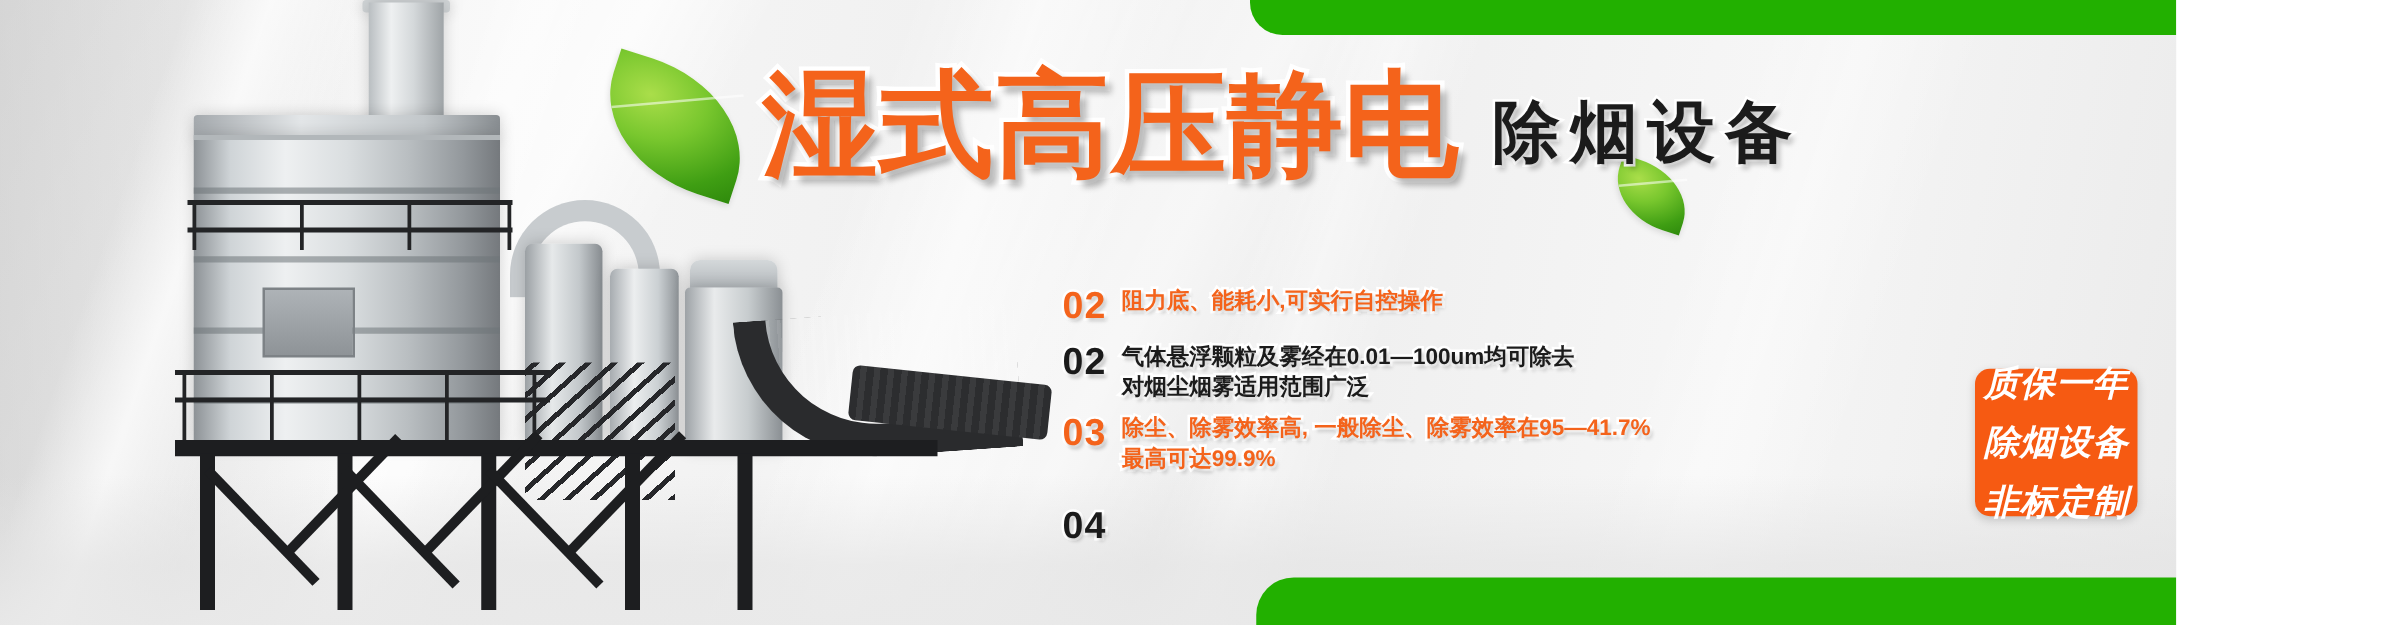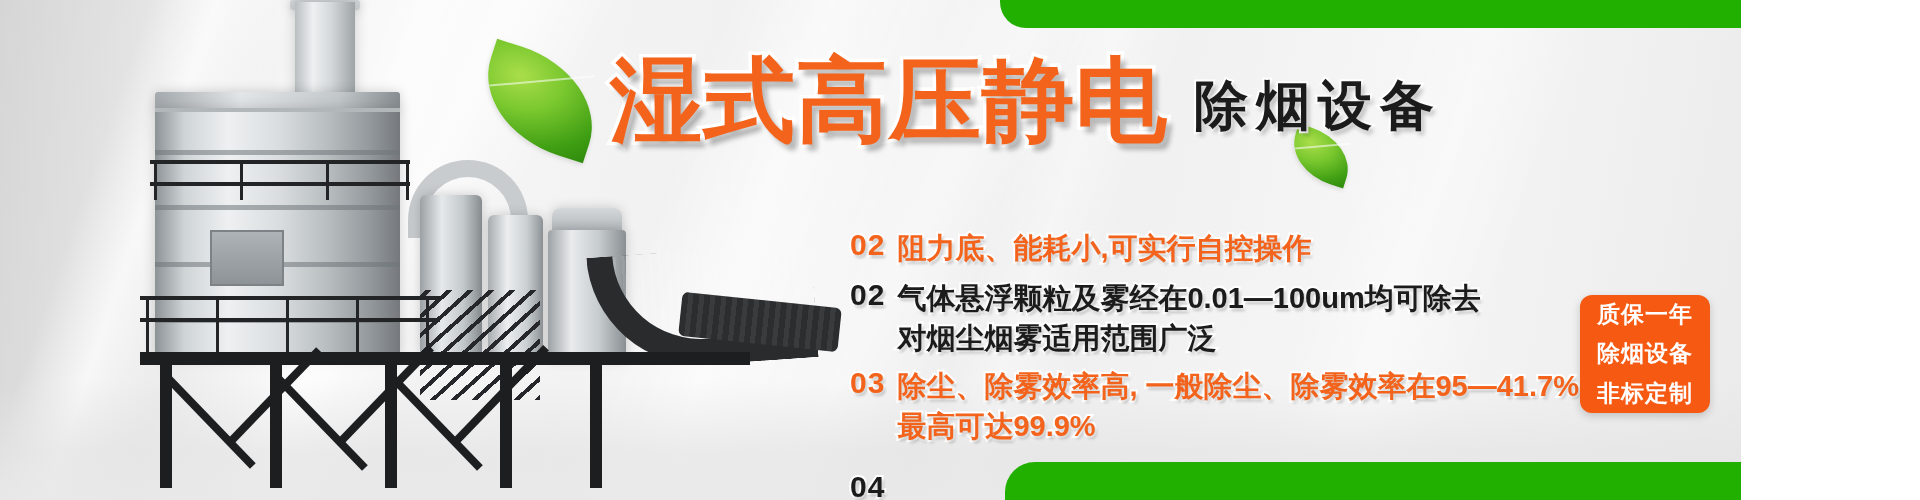--- a/index.html
+++ b/index.html
@@ -274,21 +274,21 @@
     font-size: 30px;
     font-weight: 700;
     letter-spacing: 1px;
     margin-right: 12px;
     line-height: 1.15;
     -webkit-text-stroke: 4px #ffffff;
     paint-order: stroke fill;
     text-shadow: 2px 3px 3px rgba(0,0,0,.20);
   }
   .feature .txt {
-    font-size: 29px;
+    font-size: 18px;
     font-weight: 700;
     line-height: 1.38;
     -webkit-text-stroke: 4px #ffffff;
     paint-order: stroke fill;
     text-shadow: 2px 3px 3px rgba(0,0,0,.20);
   }
   .feature.orange .num, .feature.orange .txt { color: #f4631b; }
   .feature.dark  .num, .feature.dark  .txt  { color: #1b1b1b; }
 
   .feature.f1 { margin-bottom: 10px; }
@@ -303,24 +303,25 @@
     background: #f65a12;
     border-radius: 12px;
     display: flex;
     flex-direction: column;
     justify-content: center;
     align-items: center;
     box-shadow: 0 3px 8px rgba(0,0,0,.18);
   }
   .badge-line {
     color: #ffffff;
-    font-size: 23px;
+    font-size: 28px;
     font-weight: 700;
     letter-spacing: 1px;
     line-height: 1.7;
+    font-style: italic;
   }
 </style>
 </head>
 <body>
 
 <div class="banner">
 
   <div class="bg-base"></div>
   <div class="bg-shadow-l"></div>
   <div class="bg-streak s1"></div>

